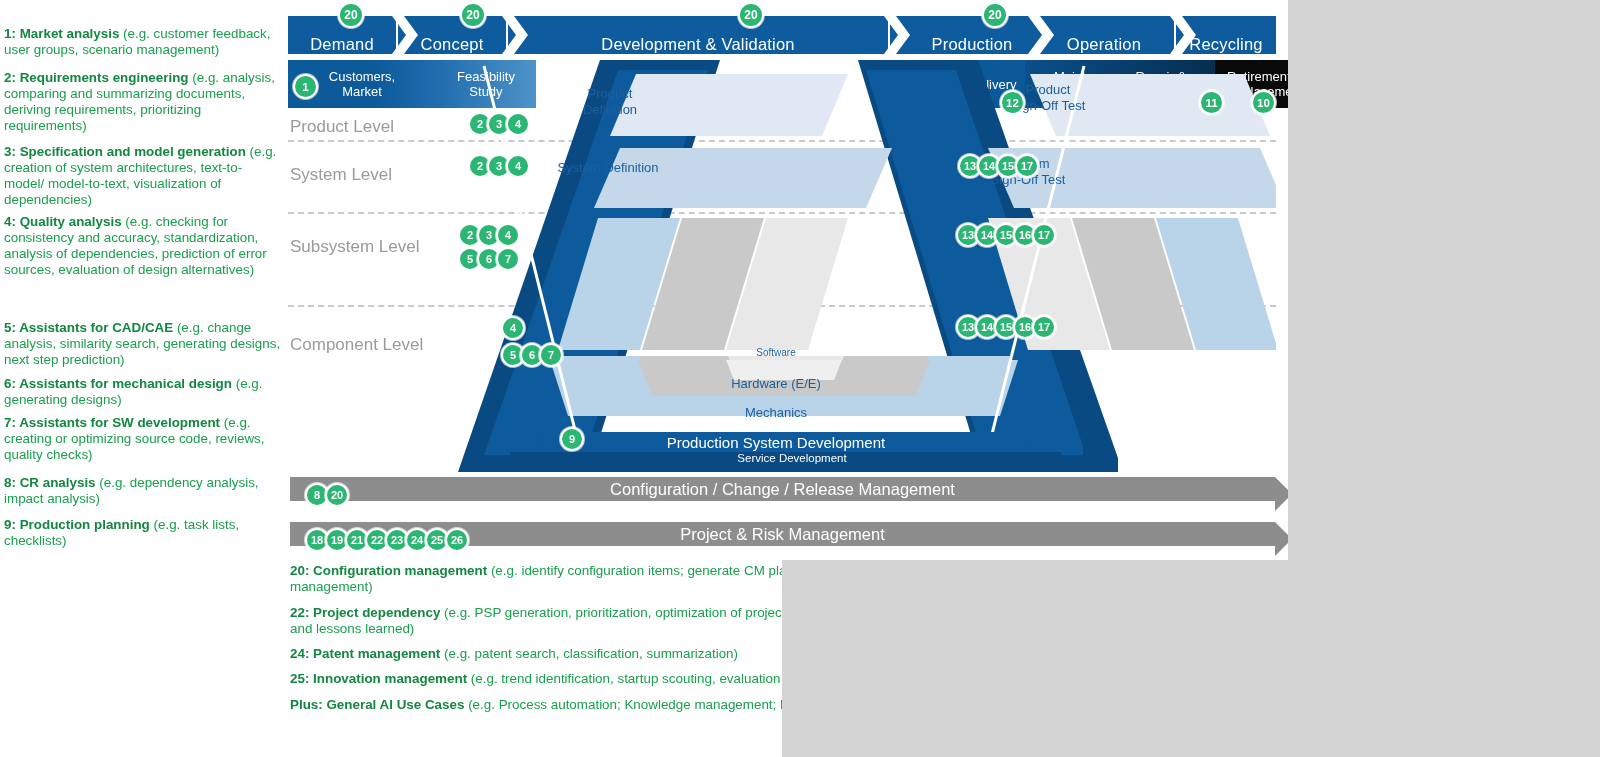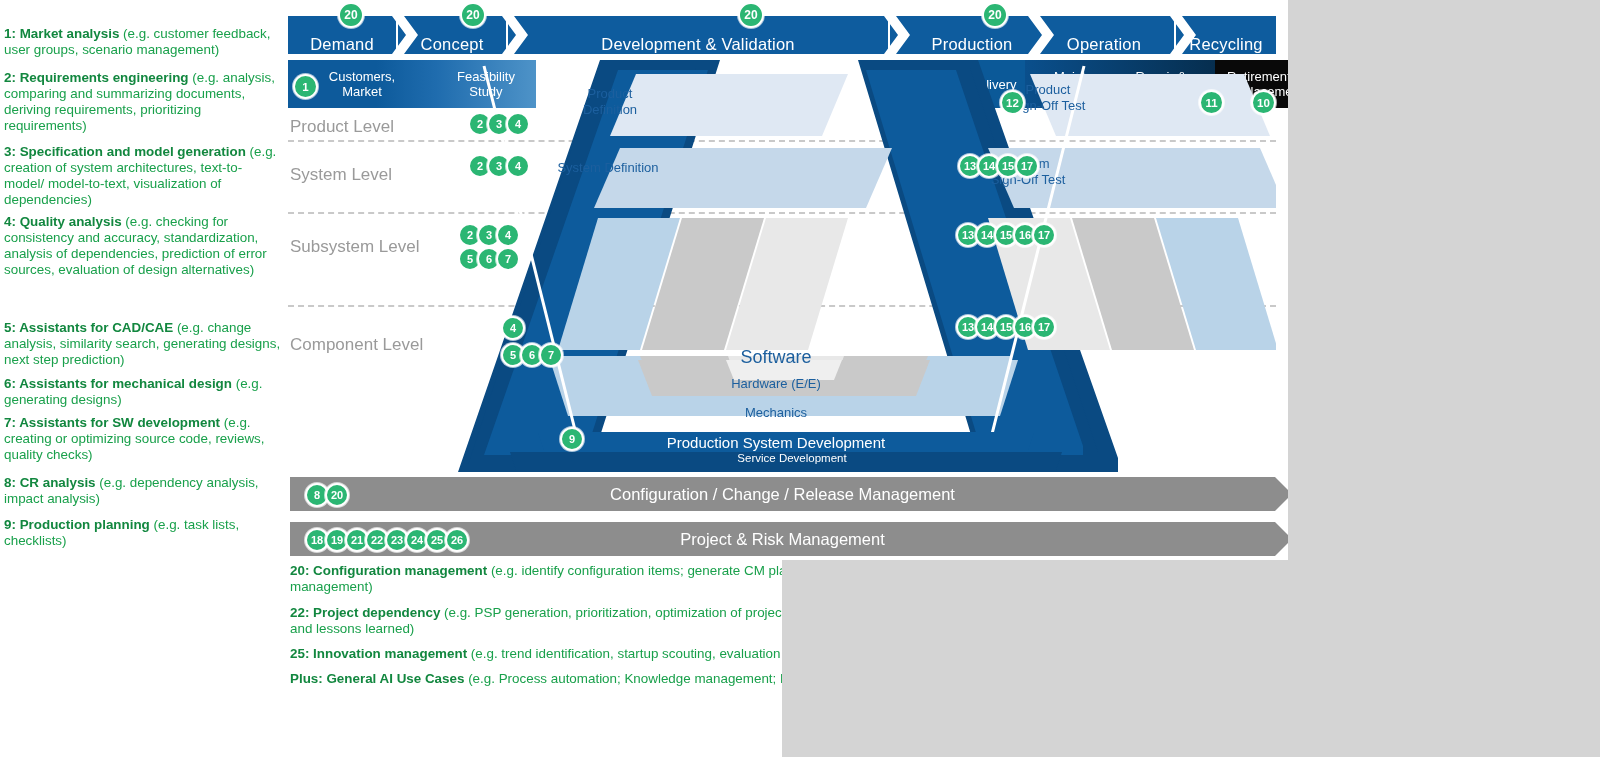--- a/index.html
+++ b/index.html
@@ -40,21 +40,21 @@
 
   
   .strip{position:absolute;top:0;height:48px;display:flex;align-items:center;
          justify-content:center;color:#fff;text-align:center;font-size:13px;line-height:15px;}
 
   
   .pg{position:absolute;display:flex;align-items:center;justify-content:center;
       text-align:center;font-size:13px;line-height:16px;color:#1c5f9e;}
 
   
-  .mbar{position:absolute;height:34px;background:#8d8d8d;color:#fff;
+  .mbar{position:absolute;height:24px;background:#8d8d8d;color:#fff;
         display:flex;align-items:center;justify-content:center;font-size:16.5px;}
   .mbar .tip{position:absolute;right:-17px;top:0;width:0;height:0;
         border-top:17px solid transparent;border-bottom:17px solid transparent;
         border-left:17px solid #8d8d8d;}
 
   
   #botlegend{position:absolute;left:290px;top:563px;width:700px;}
   .bl-item{color:#19a04b;font-size:13.4px;line-height:16.3px;margin-bottom:9px;}
   .bl-item b{font-weight:bold;color:#12873f;}
 
@@ -165,21 +165,21 @@
         <polygon points="268,296 724,296 704,352 288,352" fill="#b9d3e8"></polygon>
         <polygon points="352,296 640,296 624,332 368,332" fill="#c9c9c9"></polygon>
         <polygon points="440,296 556,296 548,318 448,318" fill="#e8e8e8"></polygon>
         <polygon points="262,300 730,300 712,356 280,356" fill="#b9d3e8"></polygon>
         <polygon points="350,300 642,300 628,336 364,336" fill="#c9c9c9"></polygon>
         <polygon points="438,300 554,300 546,320 446,320" fill="#efefef"></polygon>
         <polyline points="196,6 288,374 704,374 796,6" fill="none" stroke="#ffffff" stroke-width="3"></polyline>
         <polygon points="250,372 746,372 740,390 256,390" fill="#0d5b9c"></polygon>
         <polygon points="222,392 774,392 768,410 228,410" fill="#0a4a82"></polygon>
       </svg>
-      <div style="position: absolute; left: 0px; width: 988px; text-align: center; top: 287px; color: rgb(28, 95, 158); font-size: 18px; transform: translateX(-6px);">Software</div>
+      <div style="position: absolute; left: 0px; width: 988px; text-align: center; top: 287px; color: rgb(28, 95, 158); font-size: 10px; transform: translateX(-6px);">Software</div>
       <div style="position: absolute; left: 0px; width: 988px; text-align: center; top: 316px; color: rgb(28, 95, 158); font-size: 13px; transform: translateX(-6px);">Hardware (E/E)</div>
       <div style="position: absolute; left: 0px; width: 988px; text-align: center; top: 345px; color: rgb(28, 95, 158); font-size: 13px; transform: translateX(-6px);">Mechanics</div>
       <div style="position: absolute; left: 0px; width: 988px; text-align: center; top: 374px; color: rgb(255, 255, 255); font-size: 15px; transform: translateX(-6px);">Production System Development</div>
       <div style="position: absolute; left: 16px; width: 988px; text-align: center; top: 392px; color: rgb(255, 255, 255); font-size: 11.5px; transform: translateX(-6px);">Service Development</div>
       <div class="pg" style="left: 222px; top: 26px; width: 200px;">
         <div>
           <div>Product</div>
           <div>Definition</div>
         </div>
       </div>
@@ -240,20 +240,21 @@
       </div>
       <div class="mbar" style="left: 290px; top: 522px; width: 985px;">
         <span>Project &amp; Risk Management</span>
         <div class="tip"></div>
       </div>
     </div>
 
   <div id="botlegend">
       <div class="bl-item"><b>20: Configuration management </b><span>(e.g. identify configuration items; generate CM plans; support baseline management)</span></div>
       <div class="bl-item"><b>22: Project dependency </b><span>(e.g. PSP generation, prioritization, optimization of project schedules, project summaries and lessons learned)</span></div>
+      <div class="bl-item"><b>24: Patent management </b><span>(e.g. patent search, classification, summarization)</span></div>
       <div class="bl-item"><b>25: Innovation management </b><span>(e.g. trend identification, startup scouting, evaluation and consolidation of ideas)</span></div>
       <div class="bl-item"><b>Plus: General AI Use Cases </b><span>(e.g. Process automation; Knowledge management; Meeting organization)</span></div>
     </div>
 
   <div id="bottom-overlay"></div>
   <div id="right-overlay"></div>
 <div class="badge b-lg" style="left: 338px; top: 2px;">20</div>
     <div class="badge b-lg" style="left: 460px; top: 2px;">20</div>
     <div class="badge b-lg" style="left: 738px; top: 2px;">20</div>
     <div class="badge b-lg" style="left: 982px; top: 2px;">20</div>

